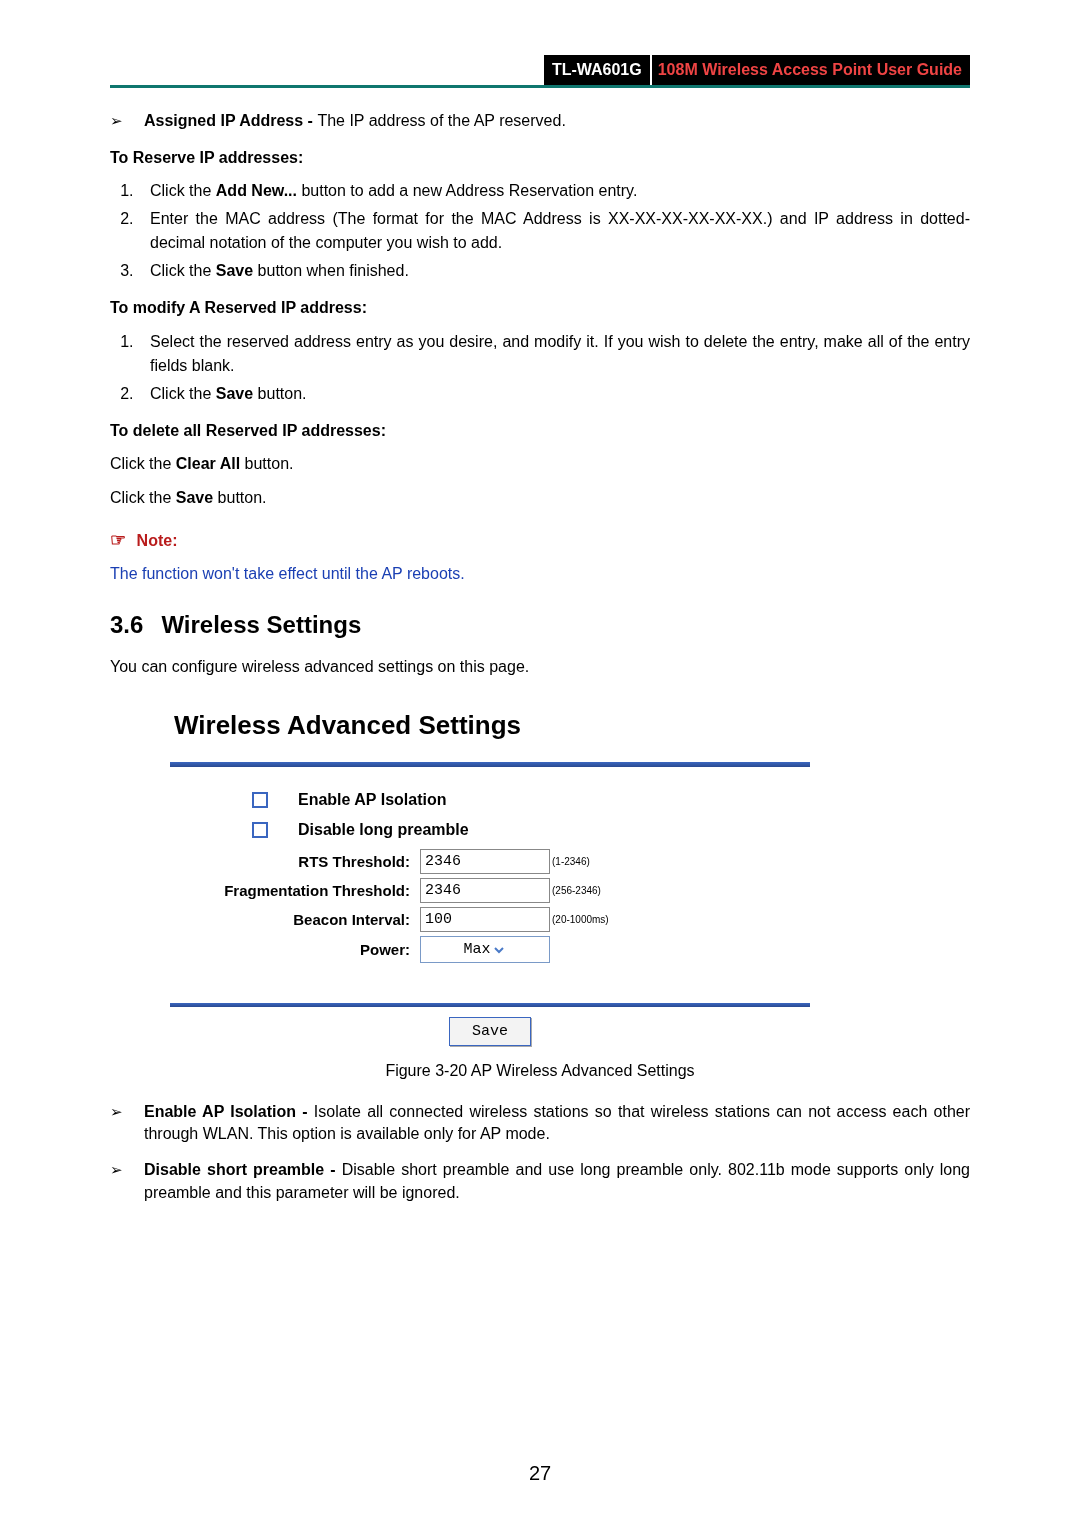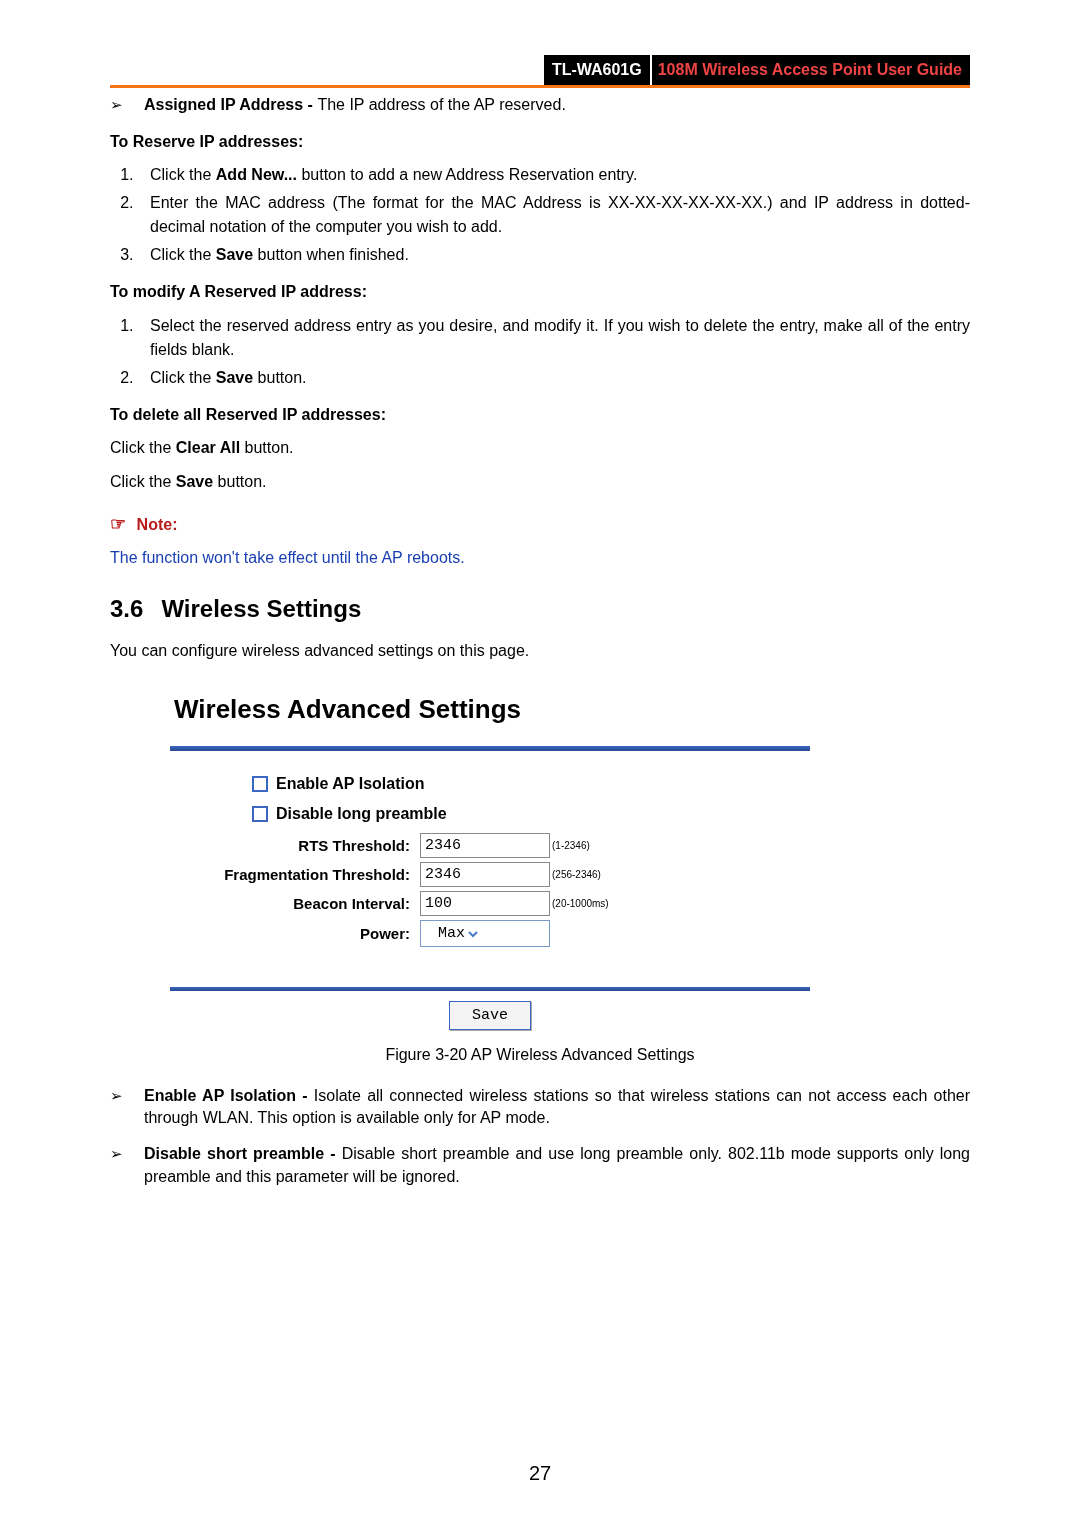--- a/index.html
+++ b/index.html
@@ -16,22 +16,22 @@
     min-height: 1527px;
     margin: 0 auto;
     padding: 55px 110px 40px 110px;
     box-sizing: border-box;
     position: relative;
   }
   .header-line {
     display: flex;
     justify-content: flex-end;
     align-items: stretch;
-    border-bottom: 3px solid #f97316;
-    margin-bottom: 6px;
+    border-bottom: 3px solid #0f766e;
+    margin-bottom: 22px;
   }
   .header-model {
     background: #000;
     color: #fff;
     font-weight: bold;
     padding: 4px 8px;
     font-size: 16px;
     border-right: 2px solid #fff;
   }
   .header-title {
@@ -130,43 +130,44 @@
     height: 16px;
     border: 2px solid #3a66c0;
     margin-right: 8px;
     display: inline-block;
     box-sizing: border-box;
   }
   .fig-check-row {
     display: flex;
     align-items: center;
     margin: 5px 0 8px 82px;
+    gap: 22px;
   }
   .fig-check-label {
     font-weight: bold;
     font-size: 16px;
     font-family: Arial, sans-serif;
   }
   .fig-input {
     width: 130px;
     border: 1px solid #888;
     padding: 3px 4px;
     font-family: "Courier New", monospace;
     font-size: 15px;
     background: #fff;
     box-sizing: border-box;
   }
   .fig-select {
     width: 130px;
     border: 1px solid #7a9ac7;
-    padding: 2px 17px;
+    padding: 2px 10px;
     font-family: "Courier New", monospace;
     font-size: 15px;
     display: flex;
-    justify-content: flex-start;
+    justify-content: center;
     align-items: center;
     background: #fff;
     box-sizing: border-box;
   }
   .fig-chevron {
     width: 16px;
     height: 16px;
     display: flex;
     align-items: center;
     justify-content: center;

